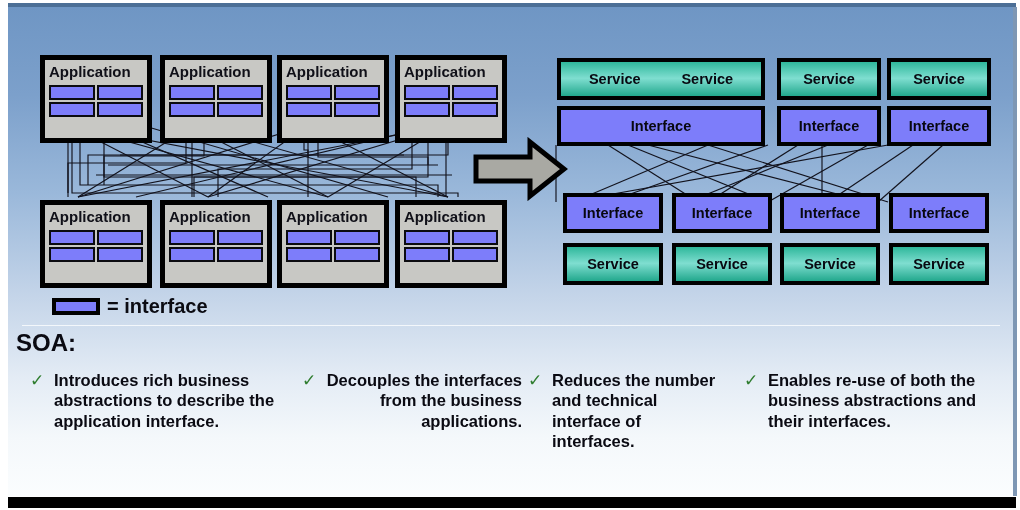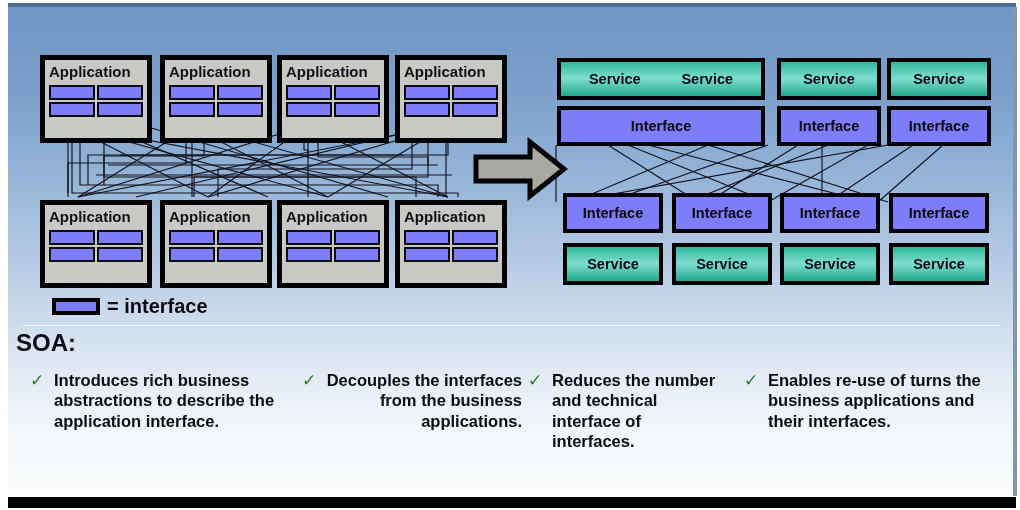--- a/index.html
+++ b/index.html
@@ -408,20 +408,20 @@
     <div class="bullet" id="bullet-1">
       <span class="check">✓</span>
       <span class="btext">Decouples the interfaces from the business applications.</span>
     </div>
     <div class="bullet" id="bullet-2">
       <span class="check">✓</span>
       <span class="btext">Reduces the number and technical interface of interfaces.</span>
     </div>
     <div class="bullet" id="bullet-3">
       <span class="check">✓</span>
-      <span class="btext">Enables re-use of turns the business applications and their interfaces.</span>
+      <span class="btext">Enables re-use of both the business abstractions and their interfaces.</span>
     </div>
 
   </div>
 
   <div id="right-edge"></div>
   <div id="bottom-bar"></div>
 </div>
 
 </body></html>

